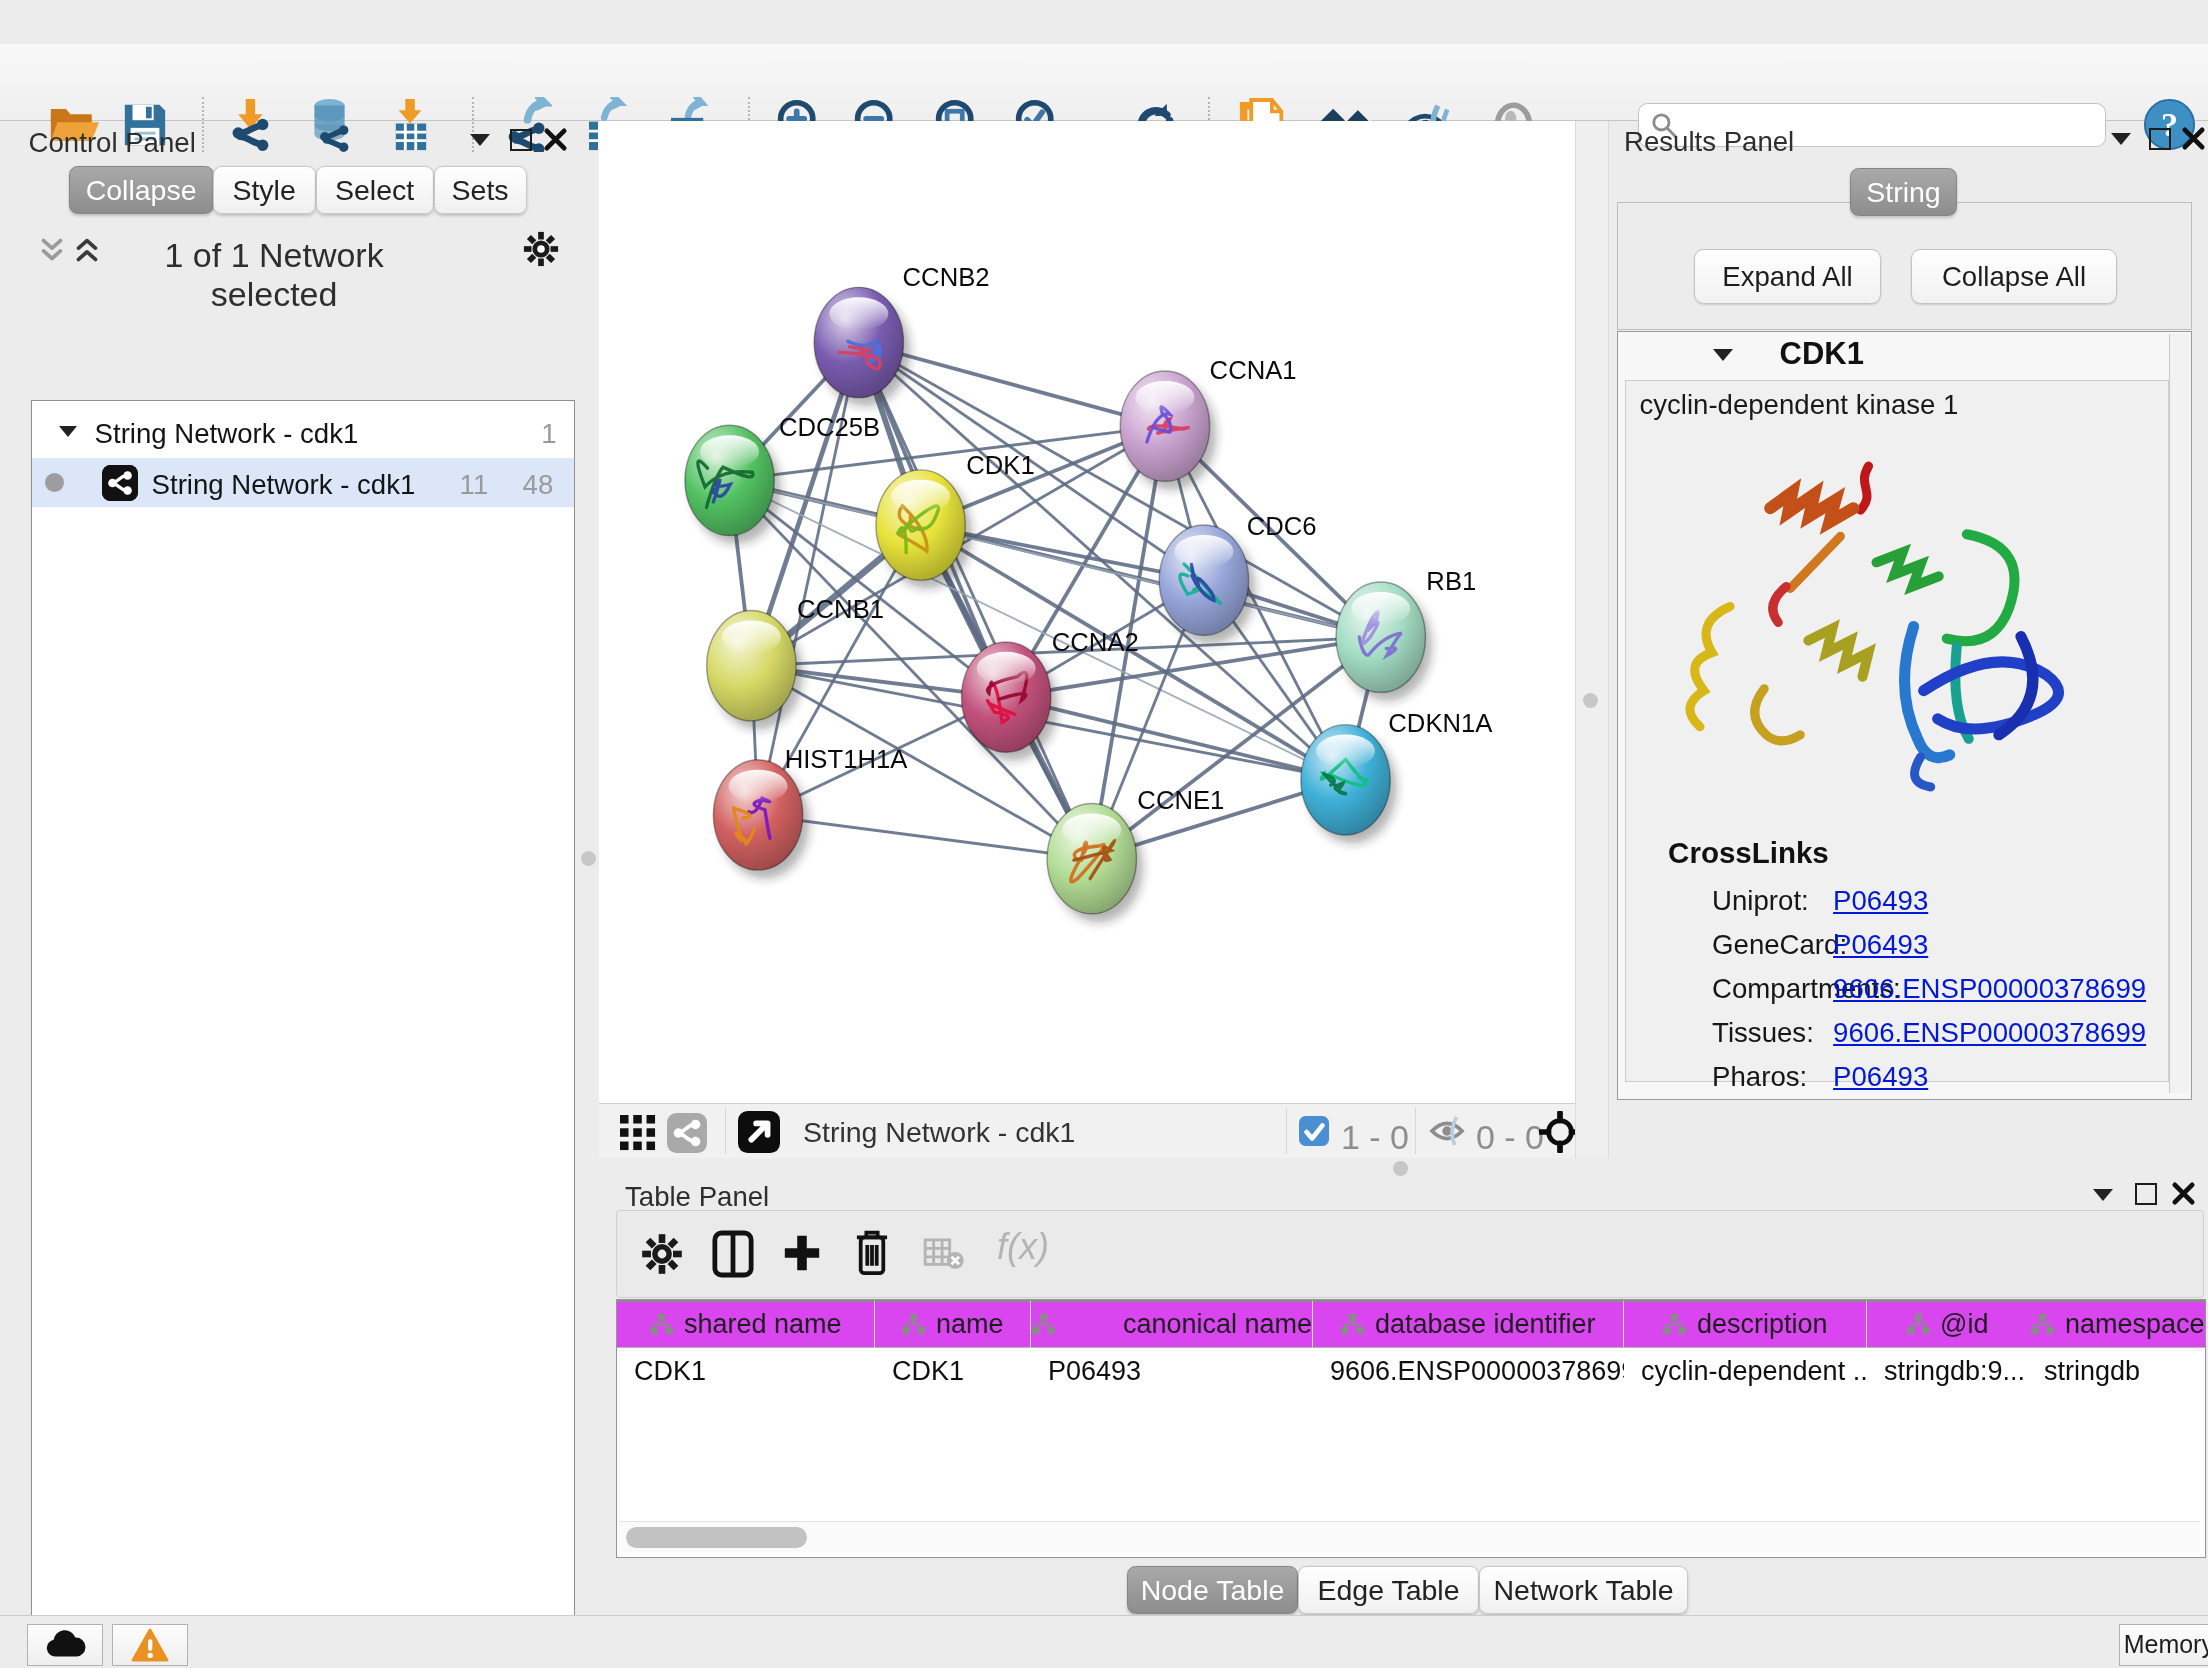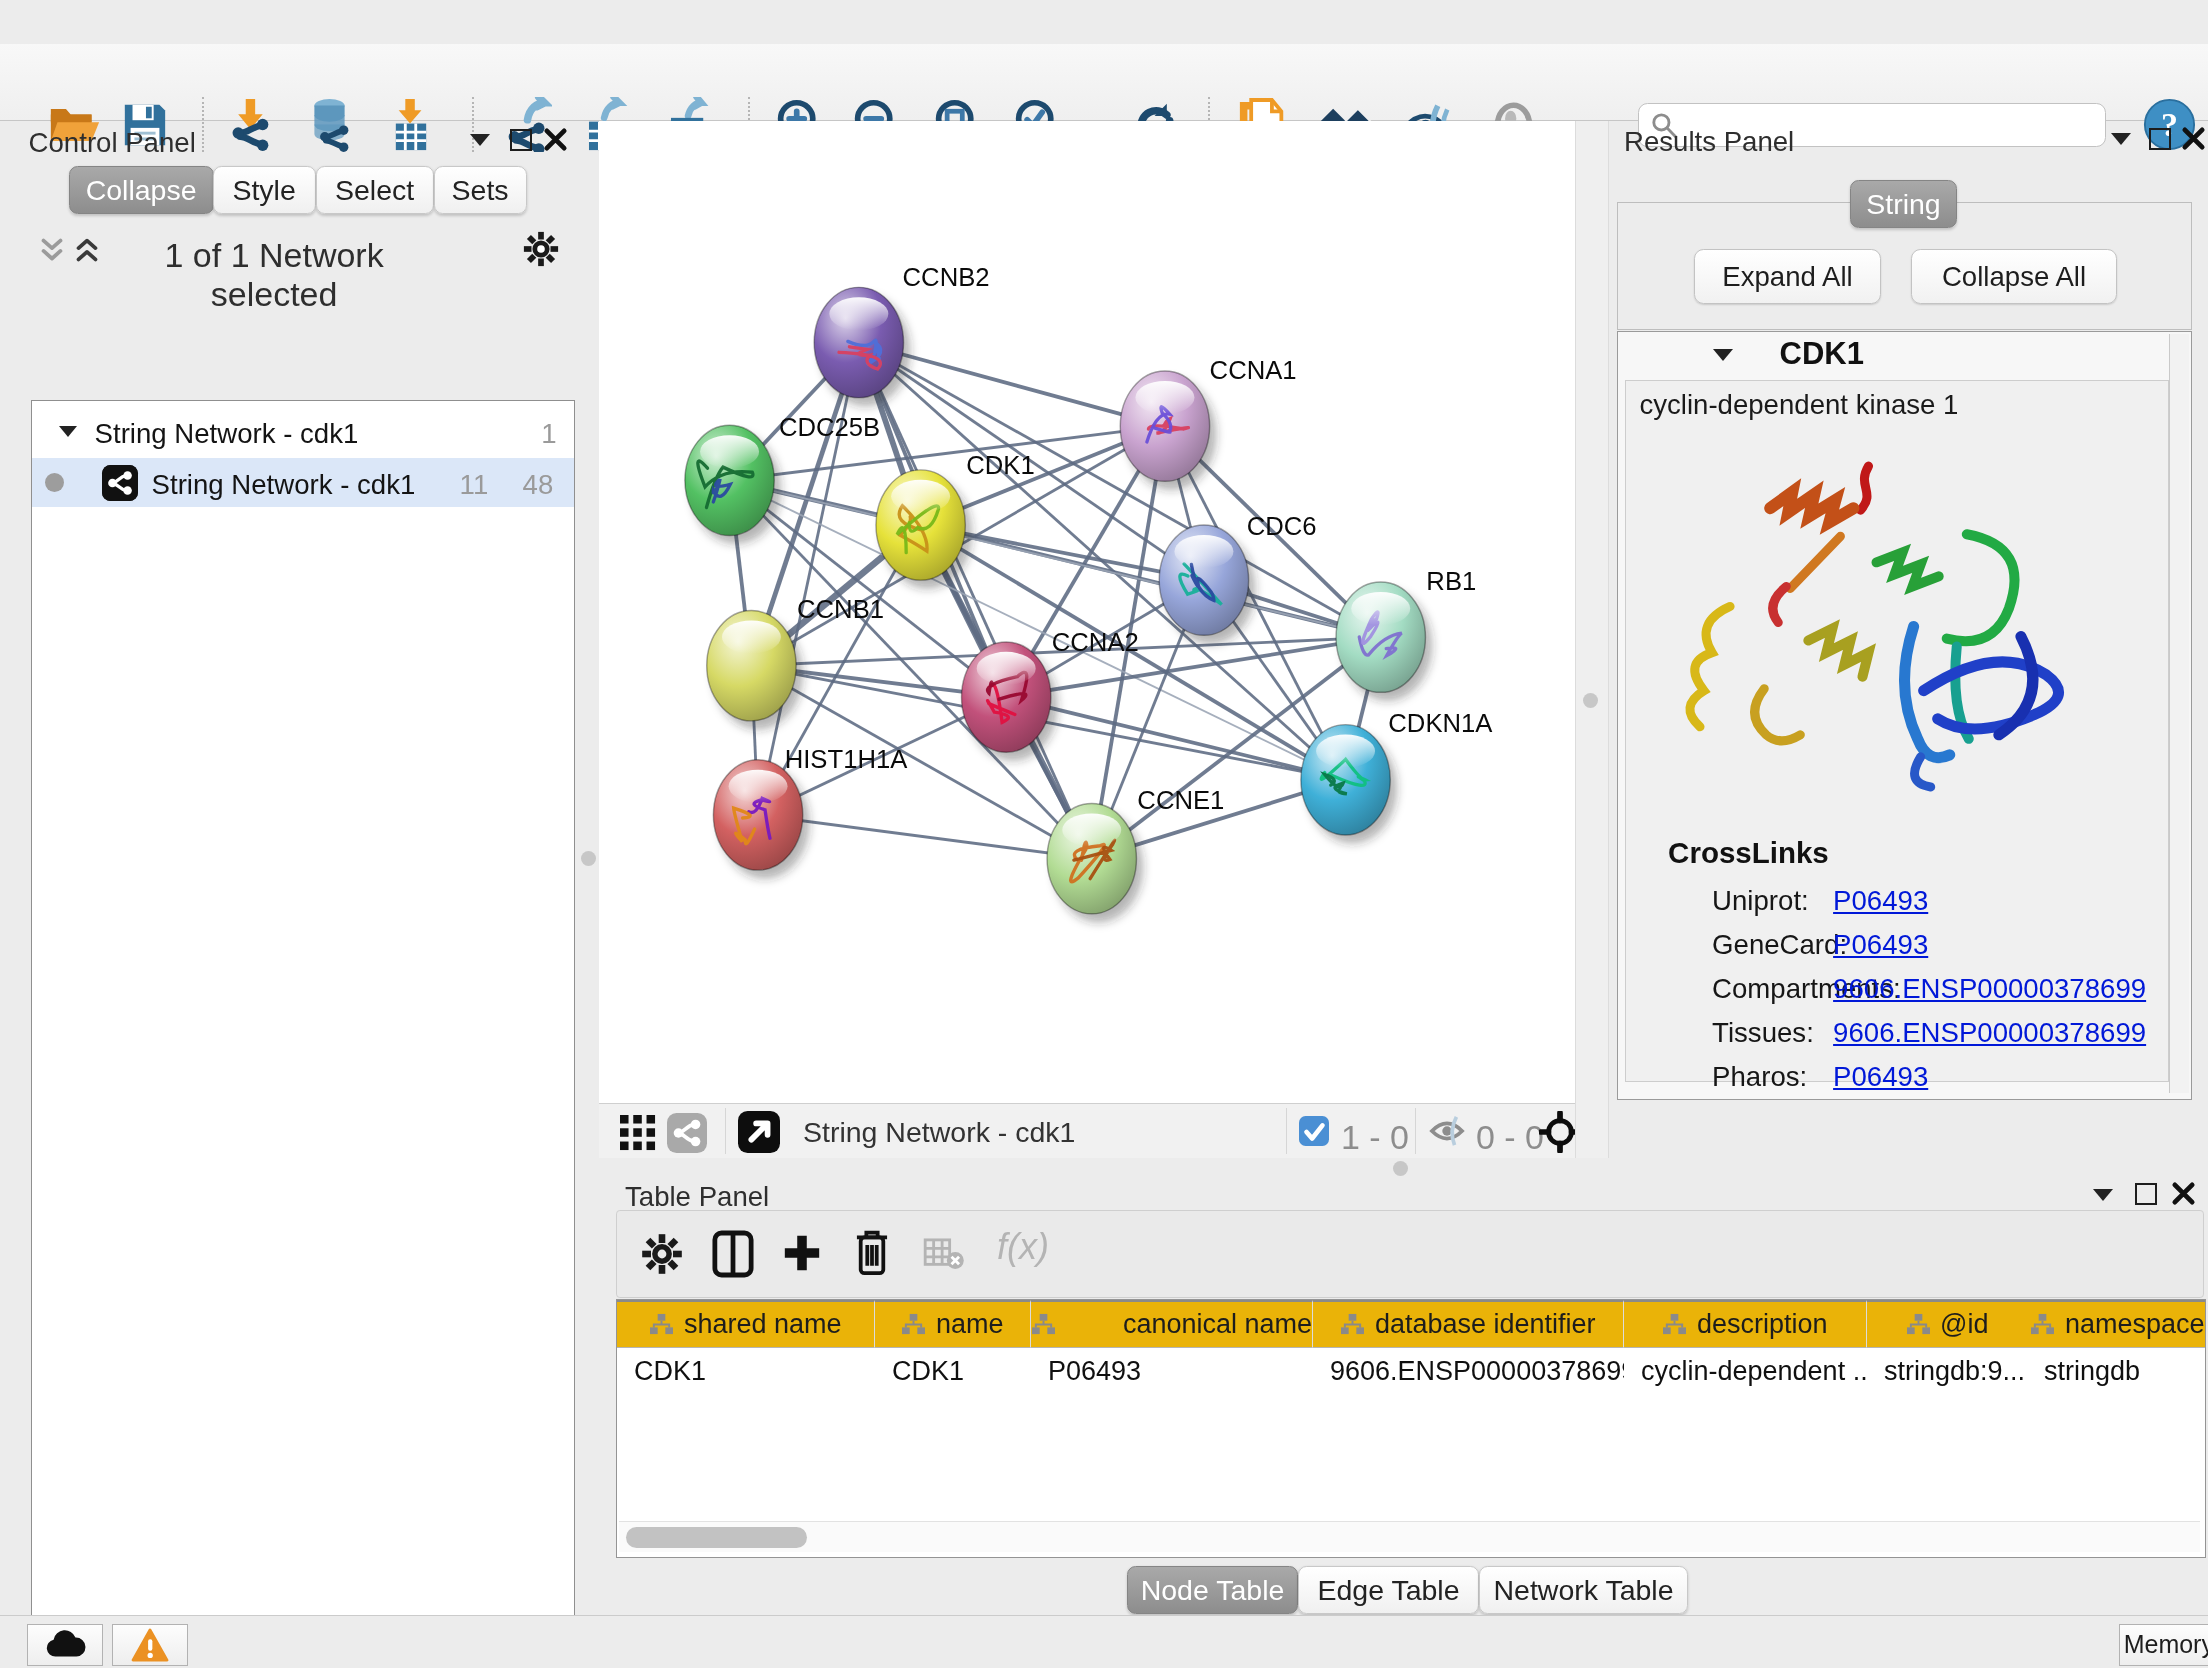--- a/index.html
+++ b/index.html
@@ -46,21 +46,21 @@
   .rp-groupbox{border:1.9px solid #bdbdbd;background:#ececec;}
   .btn{border:1.9px solid #c3c3c3;border-radius:9.5px;background:linear-gradient(#ffffff,#f1f1f1);
     display:flex;align-items:center;justify-content:center;font-size:27.6px;color:#1d1d1d;
     box-shadow:0 1px 1.9px rgba(0,0,0,.15);}
   .serif{font-family:Liberation Sans, sans-serif;}
   .xlink{color:#0018d8;text-decoration:underline;}
   
   .tp-toolbar{left:616px;top:1210px;width:1586px;height:86px;background:#eaeaea;
     border:1px solid #cfcfcf;border-radius:3.8px;}
   .tablebox{left:616px;top:1299px;width:1588px;height:257px;background:#fff;border:1.9px solid #949494;overflow:hidden;}
-  .thead{position:absolute;left:0;top:0;height:48px;background:#eab308;border-bottom:1.9px solid #b5b5b5;
+  .thead{position:absolute;left:0;top:0;height:48px;background:#d946ef;border-bottom:1.9px solid #b5b5b5;
     border-top:2.9px solid #8a8a8a;display:flex;align-items:center;justify-content:center;
     font-size:27px;color:#1d1d1d;box-sizing:border-box;border-right:1.9px solid #dcdcdc;}
   .tcell{position:absolute;top:49px;height:44px;display:flex;align-items:center;padding-left:17px;
     font-size:27px;color:#101010;box-sizing:border-box;overflow:hidden;white-space:nowrap;}
   .hscroll{position:absolute;left:1.9px;top:221px;width:1581px;height:30px;background:#fafafa;border-top:1px solid #e2e2e2;}
   .hthumb{position:absolute;left:7.6px;top:4.8px;width:181px;height:21px;border-radius:10.5px;background:#c2c2c2;}
   
   .statusbar{left:0;top:1615px;width:2208px;height:53px;background:#ececec;border-top:1.9px solid #cbcbcb;}
   .sbtn{position:absolute;top:7.6px;width:74px;height:40px;background:linear-gradient(#fdfdfd,#eeeeee);
     border:1.9px solid #b2b2b2;display:flex;align-items:center;justify-content:center;}
@@ -630,21 +630,21 @@
       <span class="panel-title">Results Panel</span>
     </div>
     <div class="abs tri-down" style="left:504px;top:12.4px;"></div>
     <div class="abs float-ico" style="left:542px;top:6.7px;"></div>
     <div class="abs" style="left:574px;top:4.8px;">
       <svg width="25" height="25" viewBox="0 0 26 26">
           <path d="M4 4 L22 22 M22 4 L4 22" stroke="#111" stroke-width="5" stroke-linecap="round"></path>
         </svg>
     </div>
     <div class="abs rp-groupbox" style="left:9.5px;top:81px;width:573px;height:126px;"></div>
-    <div class="tab active" style="left:243px;top:47px;width:105px;margin-top:12px;">
+    <div class="tab active" style="left:243px;top:47px;width:105px;">
         <span>String</span>
       </div>
     <div class="btn abs" style="left:87px;top:128px;width:185px;height:53px;">
         <span>Expand All</span>
       </div>
     <div class="btn abs" style="left:304px;top:128px;width:204px;height:53px;">
         <span>Collapse All</span>
       </div>
 
     <div class="abs" style="left:9.5px;top:210px;width:573px;height:767px;border:1.9px solid #9a9a9a;background:#f7f7f7;">

